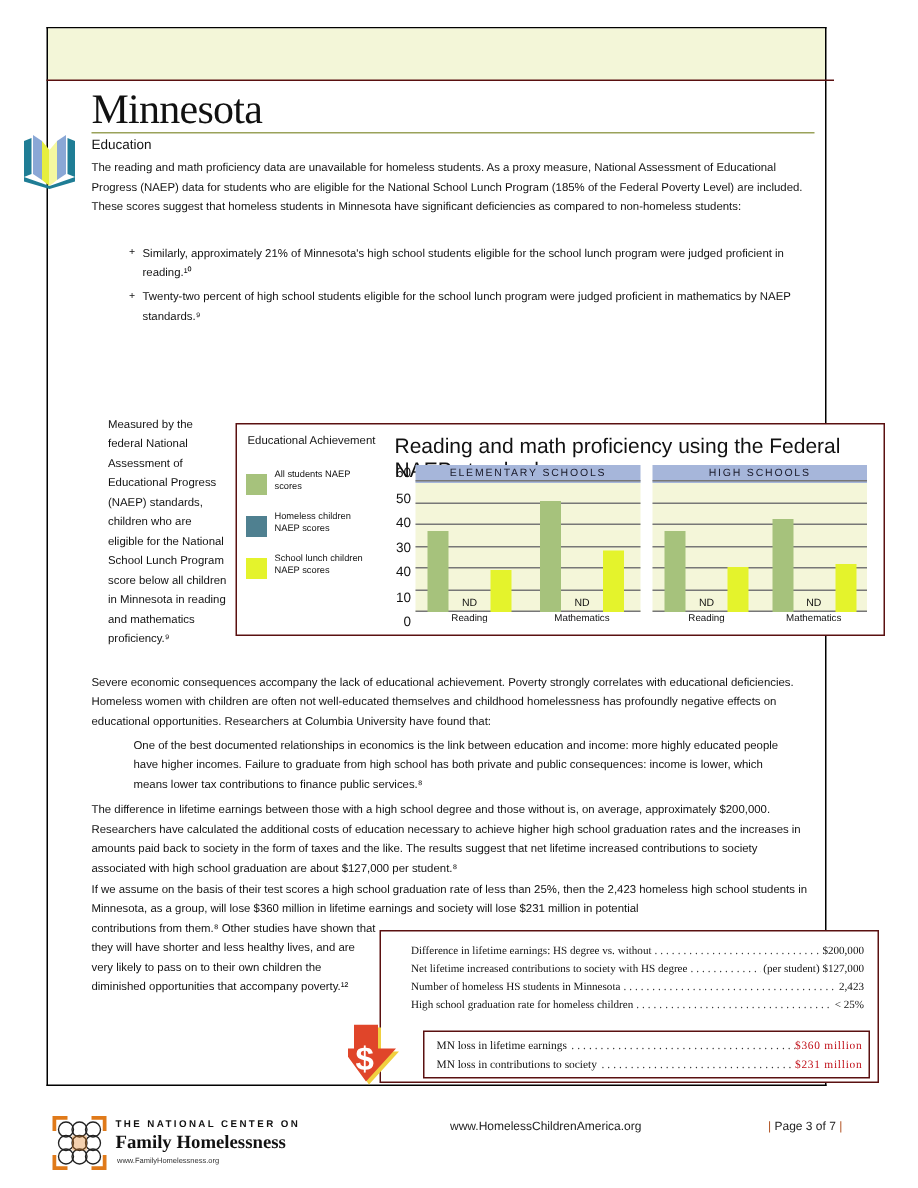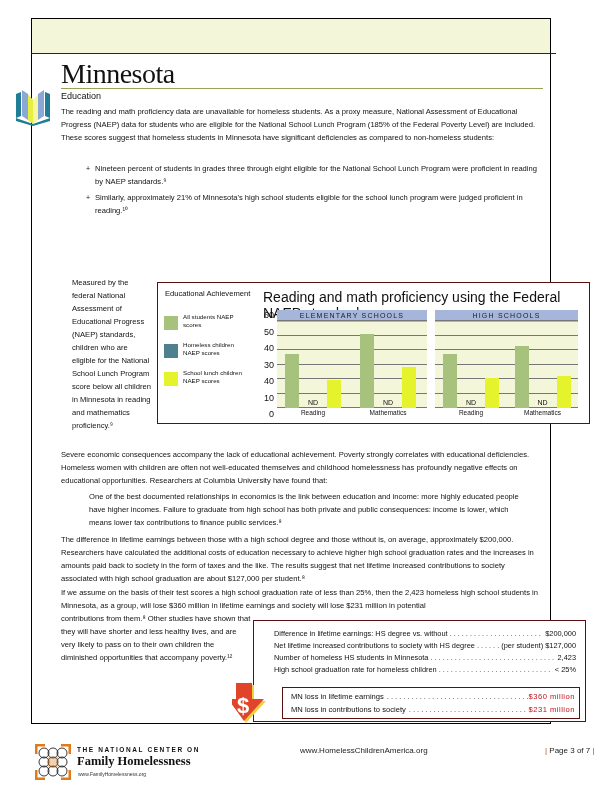--- a/index.html
+++ b/index.html
@@ -33,36 +33,36 @@
   .panel-header { position: absolute; left: 0; top: -11px; width: 100%; height: 12px; background: #a6b6da; font-size: 7px; letter-spacing: 1.2px; text-align: center; line-height: 12px; color: #1a1a2a; }
   .gridline { position: absolute; left: 0; width: 100%; height: 1px; background: #777; }
   .bar { position: absolute; bottom: 0; width: 14px; }
   .nd-label { position: absolute; bottom: 2px; font-size: 7px; width: 14px; text-align: center; }
   .xlabel { position: absolute; top: 101px; font-size: 6.5px; text-align: center; width: 60px; }
   .para2 { position: absolute; left: 61px; top: 448px; width: 480px; }
   .quote { position: absolute; left: 89px; top: 490px; width: 440px; }
   .para3 { position: absolute; left: 61px; top: 533px; width: 480px; }
   .para4 { position: absolute; left: 61px; top: 586px; width: 480px; }
   .para4b { position: absolute; left: 61px; top: 612px; width: 190px; }
-  .stats-box { position: absolute; left: 253px; top: 620px; width: 333px; height: 102px; border: 1px solid #5a1010; background: #fff; }
+  .stats-box { position: absolute; left: 253px; top: 620px; width: 333px; height: 102px; border: 1px solid #5a1010; background: #fff; font-family: Liberation Serif, serif; }
   .stat-row { position: absolute; left: 20px; width: 302px; font-size: 7.4px; height: 12px; display: flex; justify-content: space-between; white-space: nowrap; overflow: hidden; }
   .stat-row .lbl { background: #fff; padding-right: 2px; z-index: 1; }
   .stat-row .val { background: #fff; padding-left: 2px; z-index: 1; }
   .stat-row .dots { flex: 1; overflow: hidden; white-space: nowrap; letter-spacing: 2px; color: #333; }
   .loss-box { position: absolute; left: 28px; top: 66px; width: 298px; height: 32px; border: 1px solid #5a1010; }
   .loss-row { position: absolute; left: 8px; width: 284px; font-size: 7.6px; display: flex; white-space: nowrap; overflow: hidden; }
   .loss-row .dots { flex: 1; overflow: hidden; letter-spacing: 2px; color: #333; padding: 0 3px; }
   .loss-row .val { color: #c0101a; letter-spacing: 0.5px; }
   .dollar-icon { position: absolute; left: 232px; top: 683px; width: 40px; height: 42px; }
   .footer-logo { position: absolute; left: 35px; top: 744px; width: 36px; height: 36px; }
   .footer-org-1 { position: absolute; left: 77px; top: 746px; font-size: 6.5px; font-weight: bold; letter-spacing: 1.6px; }
   .footer-org-2 { position: absolute; left: 77px; top: 754px; font-family: "Liberation Serif", serif; font-size: 12.5px; font-weight: bold; }
   .footer-org-url { position: absolute; left: 78px; top: 771px; font-size: 5px; color: #333; }
   .footer-site { position: absolute; left: 300px; top: 746px; font-size: 8px; color: #222; }
-  .footer-page { position: absolute; left: 512px; top: 746px; font-size: 8px; color: #222; margin-left: 33px; }
+  .footer-page { position: absolute; left: 512px; top: 746px; font-size: 8px; color: #222; }
   .footer-page .bar-sep { color: #b05020; }
 </style>
 </head>
 <body>
 
 <div class="frame-top"></div>
 <div class="frame-left"></div>
 <div class="frame-right"></div>
 <div class="frame-bottom"></div>
 <div class="title-band"></div>
@@ -77,22 +77,22 @@
   <polygon points="19,14 24,8 24,34 19,38" fill="#f5f7a0"></polygon>
   <polygon points="24,8 30,4 30,30 24,34" fill="#8aa7d6"></polygon>
   <polygon points="31,6 36,8 36,32 31,30" fill="#1f7d95"></polygon>
   <polygon points="2,32 19,38 36,32 36,35 19,40 2,35" fill="#1f7d95"></polygon>
 </svg>
 <div class="section-heading">Education</div>
 
 <p class="intro body-text">The reading and math proficiency data are unavailable for homeless students. As a proxy measure, National Assessment of Educational Progress (NAEP) data for students who are eligible for the National School Lunch Program (185% of the Federal Poverty Level) are included. These scores suggest that homeless students in Minnesota have significant deficiencies as compared to non-homeless students:</p>
 
 <ul class="bullets">
-  <li>Nineteen percent of students in grades three through eight eligible for the National School Lunch Program were proficient in reading by NAEP standards.⁹</li>
   <li>Similarly, approximately 21% of Minnesota's high school students eligible for the school lunch program were judged proficient in reading.¹⁰</li>
+  <li>Twenty-two percent of high school students eligible for the school lunch program were judged proficient in mathematics by NAEP standards.⁹</li>
 </ul>
 
 <p class="sidebar-text">Measured by the federal National Assessment of Educational Progress (NAEP) standards, children who are eligible for the National School Lunch Program score below all children in Minnesota in reading and mathematics proficiency.⁹</p>
 
 <div class="chart-box">
   <div class="chart-title">Educational Achievement</div>
   <div class="chart-subtitle">Reading and math proficiency using the Federal NAEP standard</div>
 
   <div class="legend">
     <div class="legend-item">

